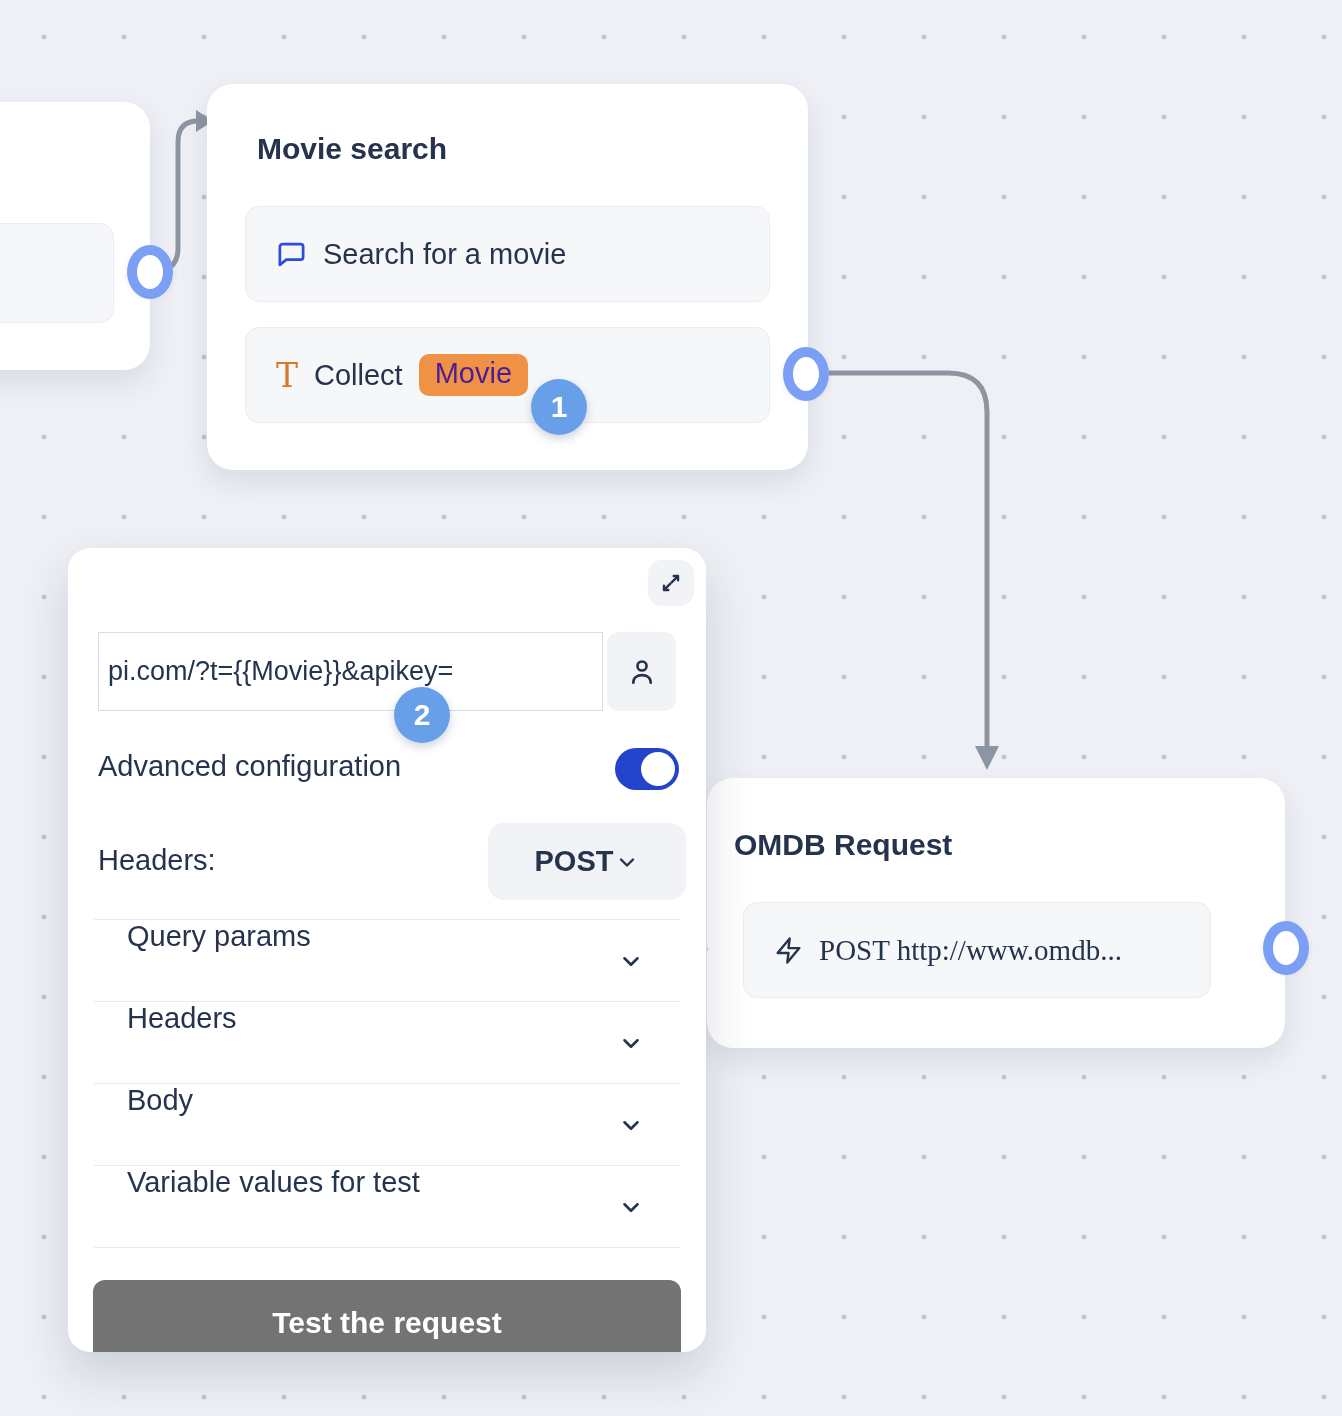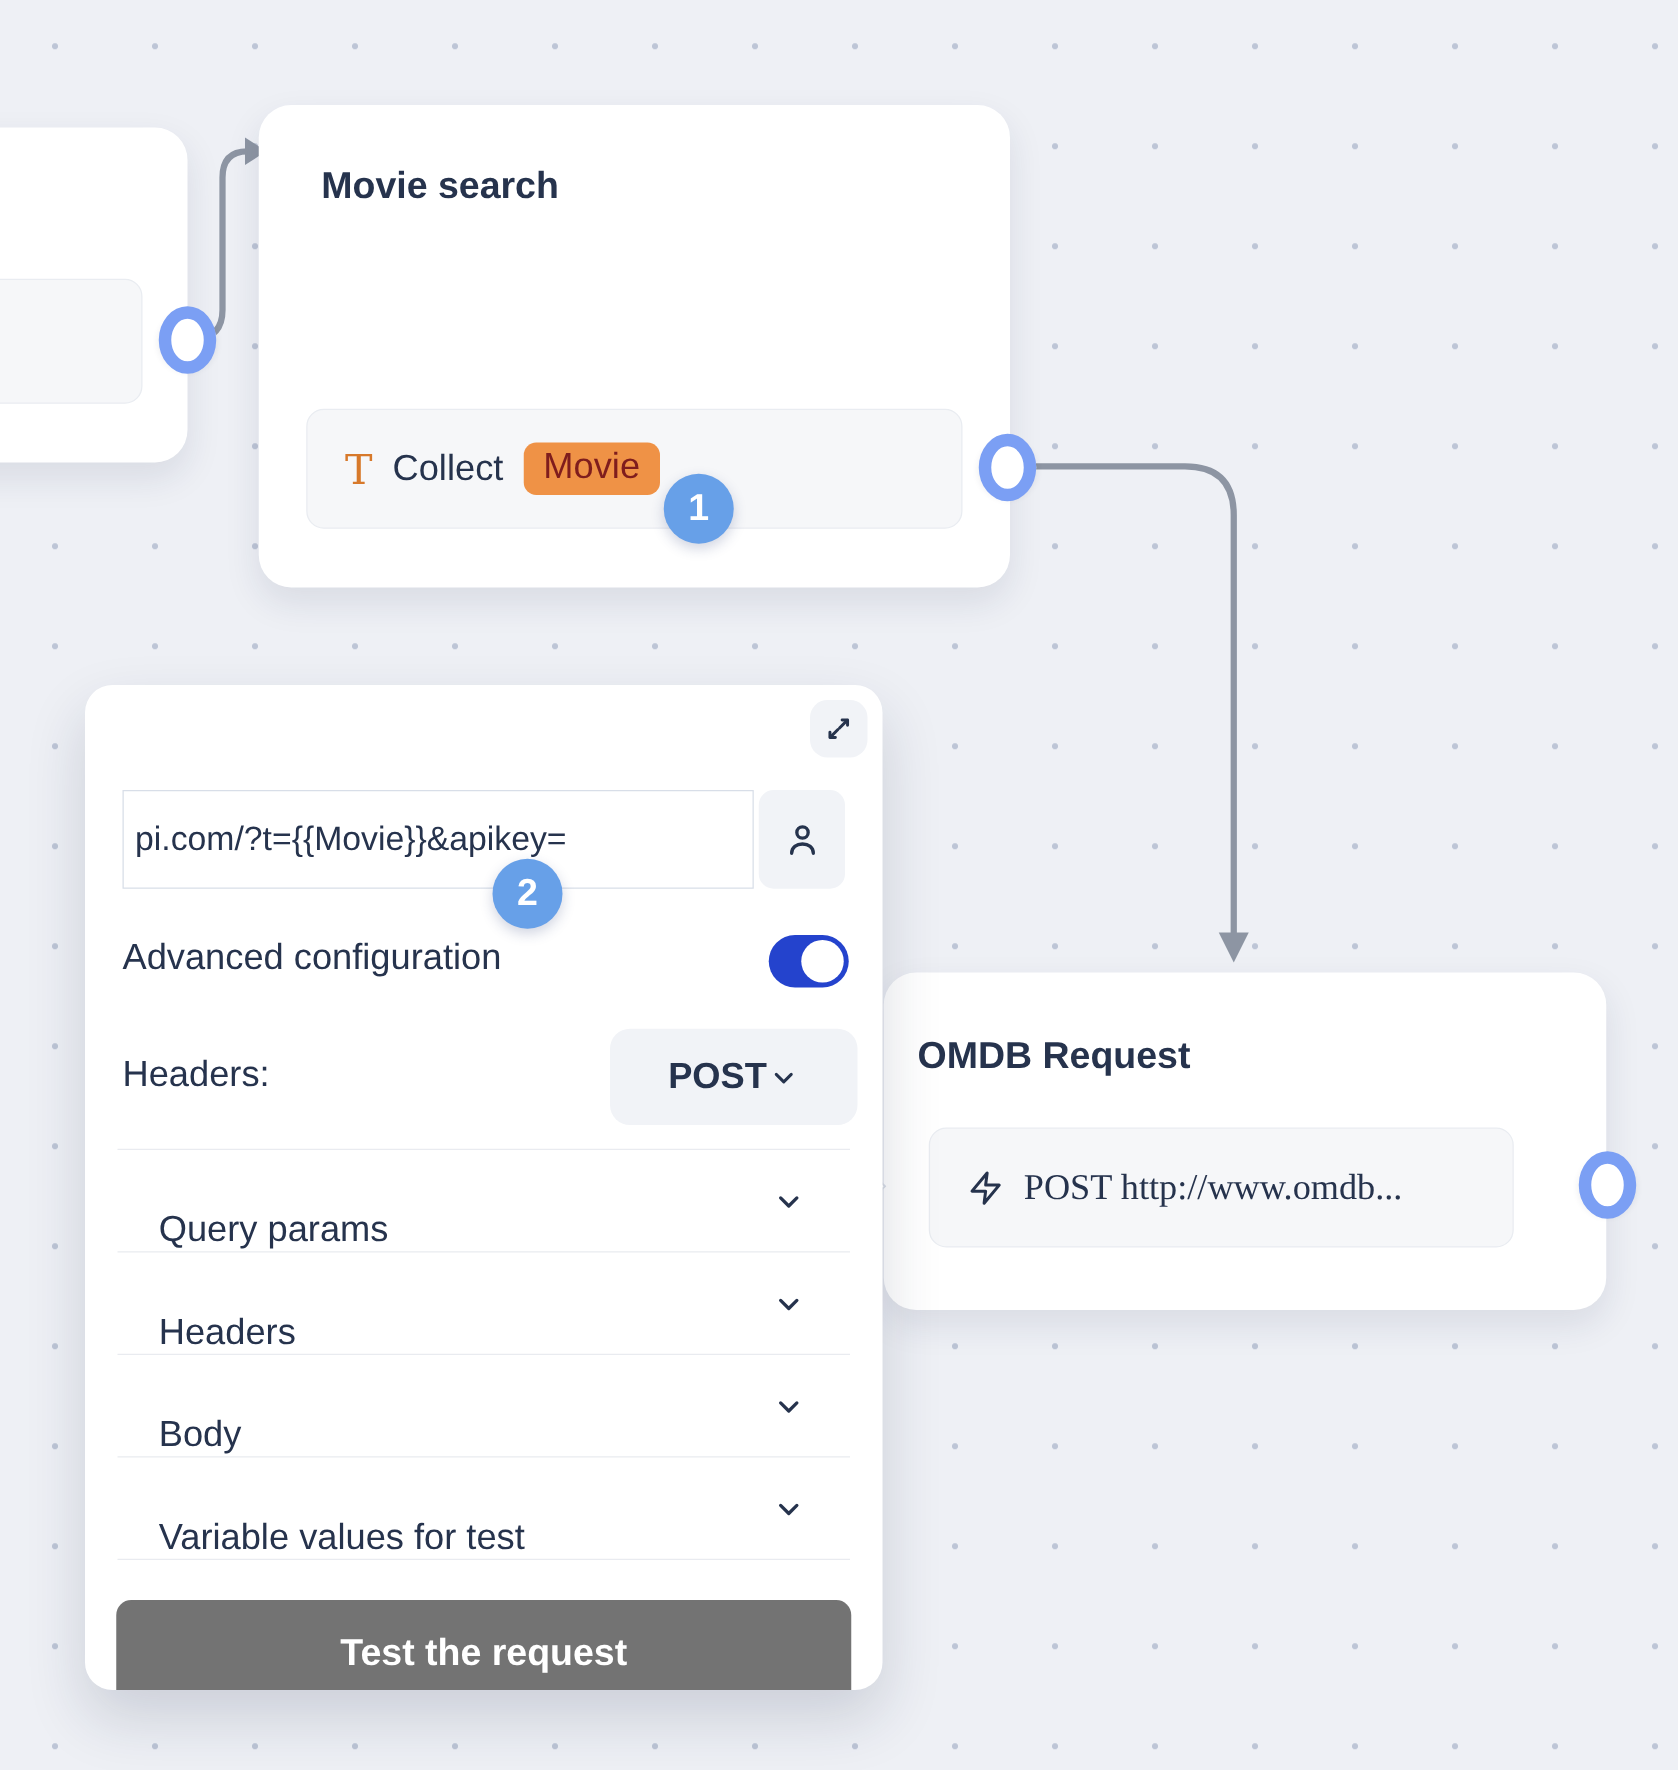--- a/index.html
+++ b/index.html
@@ -20,21 +20,21 @@
     box-shadow:0 12px 28px rgba(30,42,75,.10); z-index:2;
   }
   .node-title{ position:absolute; font-size:30px; font-weight:700; color:#26334d;text-align:right; }
   .node-box{
     position:absolute; background:#f6f7f9; border:1.5px solid #e9ecf1;
     border-radius:14px; display:flex; align-items:center; gap:16px;
     padding:0 24px 0 30px; font-size:29px; color:#26334d; white-space:nowrap; overflow:hidden;
   }
   .t-glyph{ font-family:"DejaVu Serif", serif; font-size:33px; color:#d7792b; font-weight:500; }
   .var-badge{
-    background:#ef9246; color:#7f1d1d; border-radius:10px;
+    background:#ef9246; color:#4c1d95; border-radius:10px;
     padding:5px 16px 8px; font-size:29px; line-height:1;
   }
   .step-badge{
     position:absolute; width:56px; height:56px; border-radius:50%;
     background:#67a0e8; color:#fff; font-size:30px; font-weight:700;
     display:flex; align-items:center; justify-content:center;
     box-shadow:0 4px 10px rgba(40,60,120,.22); z-index:6;
   }
   .port{
     position:absolute; width:46px; height:46px; border-radius:50%;
@@ -74,21 +74,21 @@
   }
   .method-select{
     position:absolute; left:420px; top:275px; width:198px; height:77px;
     background:#f1f3f7; border-radius:16px; border:none;
     display:flex; align-items:center; justify-content:center; gap:2px;
     font-size:29px; font-weight:600; color:#26334d; cursor:pointer;
   }
   .sections{ position:absolute; left:26px; top:371px; width:586px; }
   .section-row{
     position:relative; height:82px; border-top:1.5px solid #e9ebf0;
-    display:flex; align-items:flex-end; cursor:pointer;
+    display:flex; align-items:flex-start; cursor:pointer;
   }
   .section-row .row-text{ margin-left:33px; font-size:29px; color:#26334d; }
   .section-row .chev{ position:absolute; right:36px; top:28px; }
   .sections .end-line{ border-top:1.5px solid #e9ebf0; }
   .test-btn{
     position:absolute; left:25px; top:732px; width:588px; height:86px;
     background:#737373; color:#fff; border:none; border-radius:12px;
     font-family:"Liberation Sans", sans-serif; font-size:30px; font-weight:700; cursor:pointer;
   }
   .in-notch{ position:absolute; left:-12px; top:158px; z-index:3; }
@@ -108,20 +108,28 @@
 </svg>
 
 <div class="card" style="left:-130px; top:102px; width:280px; height:268px;">
   <div class="node-box" style="left:0; right:36px; top:121px; height:100px;"></div>
 </div>
 <div class="port" style="left:127px; top:249px;"></div>
 
 <div class="card" style="left:207px; top:84px; width:601px; height:386px;">
   <div class="node-title" style="left:50px; top:48px;">Movie search</div>
 
+  <div class="node-box" style="left:38px; top:122px; width:525px; height:96px;">
+    <span style="display:flex;">
+      <svg width="31" height="31" viewBox="0 0 24 24" fill="none" stroke="#2b4ce0" stroke-width="2.1" stroke-linejoin="round">
+        <path d="M21 14a2 2 0 0 1-2 2H8l-5 4V6a2 2 0 0 1 2-2h14a2 2 0 0 1 2 2z"></path>
+      </svg>
+    </span>
+    <span>Search for a movie</span>
+  </div>
 
   <div class="node-box" style="left:38px; top:243px; width:525px; height:96px;">
     <span class="t-glyph">T</span>
     <span>Collect</span>
     <span class="var-badge">Movie</span>
   </div>
 
   <div class="step-badge" style="left:324px; top:295px;">1</div>
 </div>
 <div class="port" style="left:783px; top:351px;"></div>

